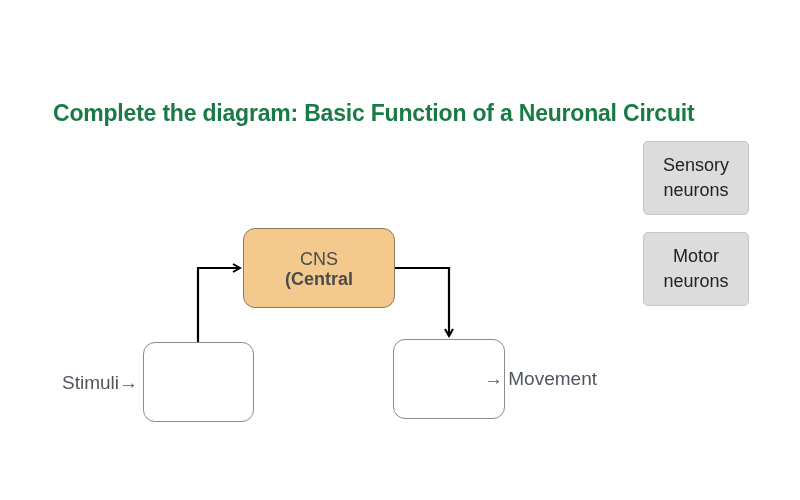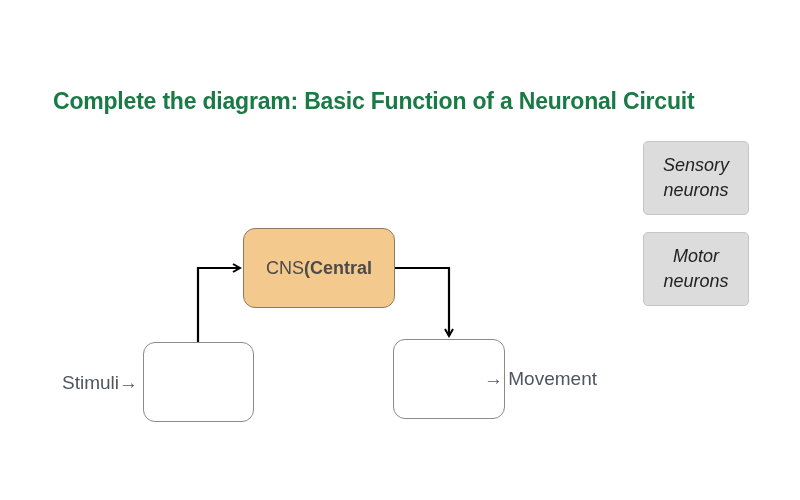--- a/index.html
+++ b/index.html
@@ -1,46 +1,46 @@
 <!DOCTYPE html>
 <html><head>
   <meta charset="utf-8">
   <style>
     html, body { margin: 0; padding: 0; }
     body {
       width: 800px; height: 500px; background: #ffffff; position: relative; overflow: hidden;
       font-family: "Liberation Sans", sans-serif;
     }
     .title {
-      position: absolute; left: 53px; top: 88px;
+      position: absolute; left: 53px; top: 100px;
       font-size: 23px; font-weight: bold; color: #1a7a45; letter-spacing: -0.2px;
       white-space: nowrap;
     }
     .box {
       position: absolute; border-radius: 12px; box-sizing: border-box;
-      display: flex; flex-direction: row; align-items: center; justify-content: center;
+      display: flex; flex-direction: column; align-items: center; justify-content: center;
       text-align: center;
     }
     .cns {
       left: 243px; top: 228px; width: 152px; height: 80px;
       background: #f3c98e; border: 1.5px solid #8f7a5f;
       color: #4b4b4b;
     }
     .cns .main { font-size: 18px; line-height: 22px; }
     .cns .sub { font-size: 18px; line-height: 19px; font-weight: bold; }
     .empty {
       background: #ffffff; border: 1.5px solid #8a8a8a;
     }
     .left-empty { left: 143px; top: 342px; width: 111px; height: 80px; }
     .right-empty { left: 393px; top: 339px; width: 112px; height: 80px; }
     .card {
       position: absolute; left: 643px; width: 106px; height: 74px; box-sizing: border-box;
       background: #dcdcdc; border: 1.5px solid #c6c6c6; border-radius: 5px;
       display: flex; flex-direction: column; align-items: center; justify-content: center;
-      font-size: 18px; line-height: 25px; color: #222222; cursor: grab; font-style: italic;
+      font-size: 18px; line-height: 25px; color: #222222; cursor: grab;
     }
     .card-sensory { top: 141px; }
     .card-motor { top: 232px; text-align: right; }
     .label {
       position: absolute; font-size: 19px; color: #4f5660; white-space: nowrap;
     }
     .stimuli { left: 62px; top: 372px; }
     .movement { left: 484px; top: 368px; }
     svg.connectors { position: absolute; left: 0; top: 0; }
   </style>

